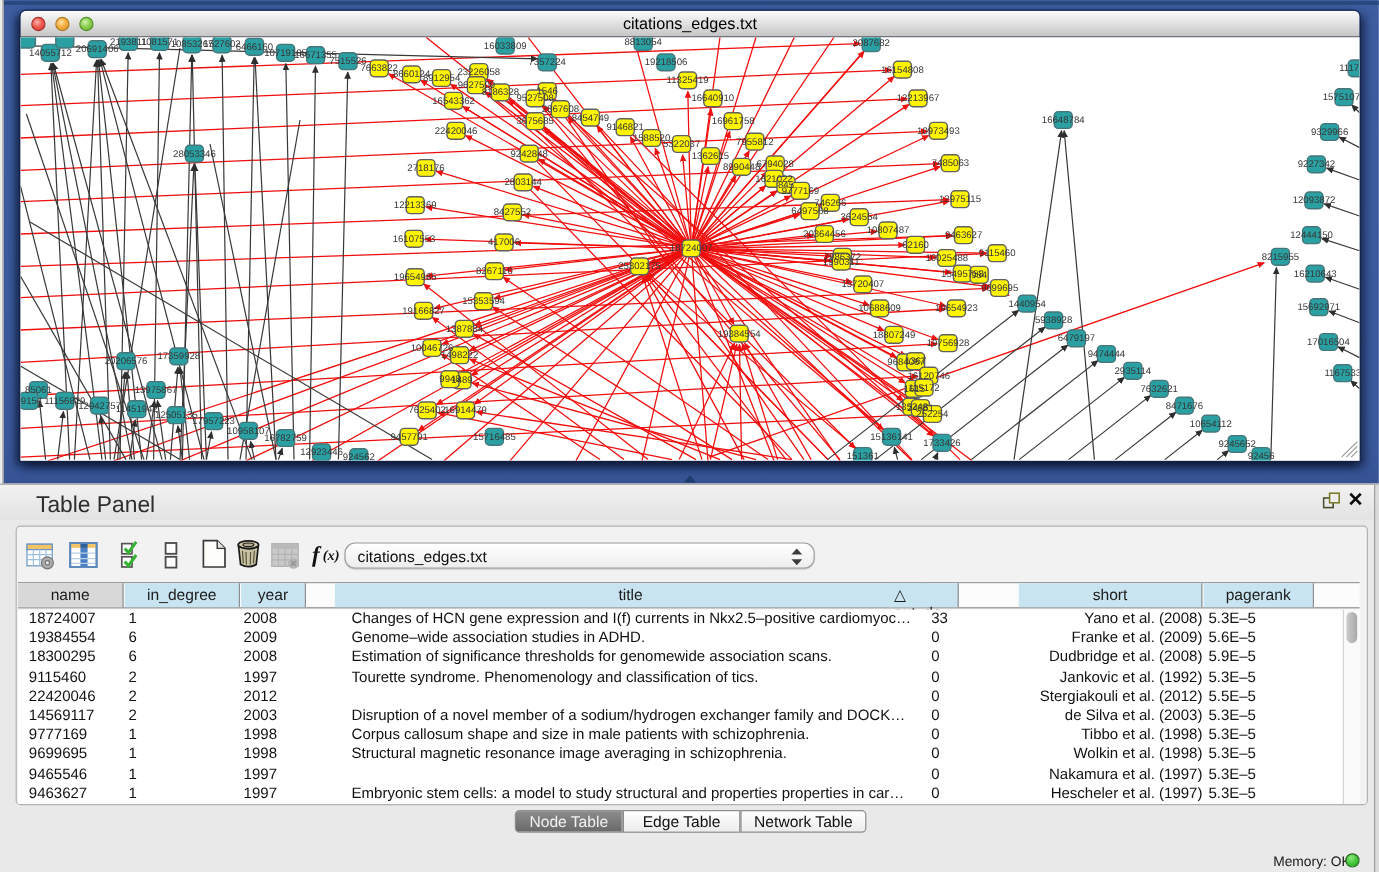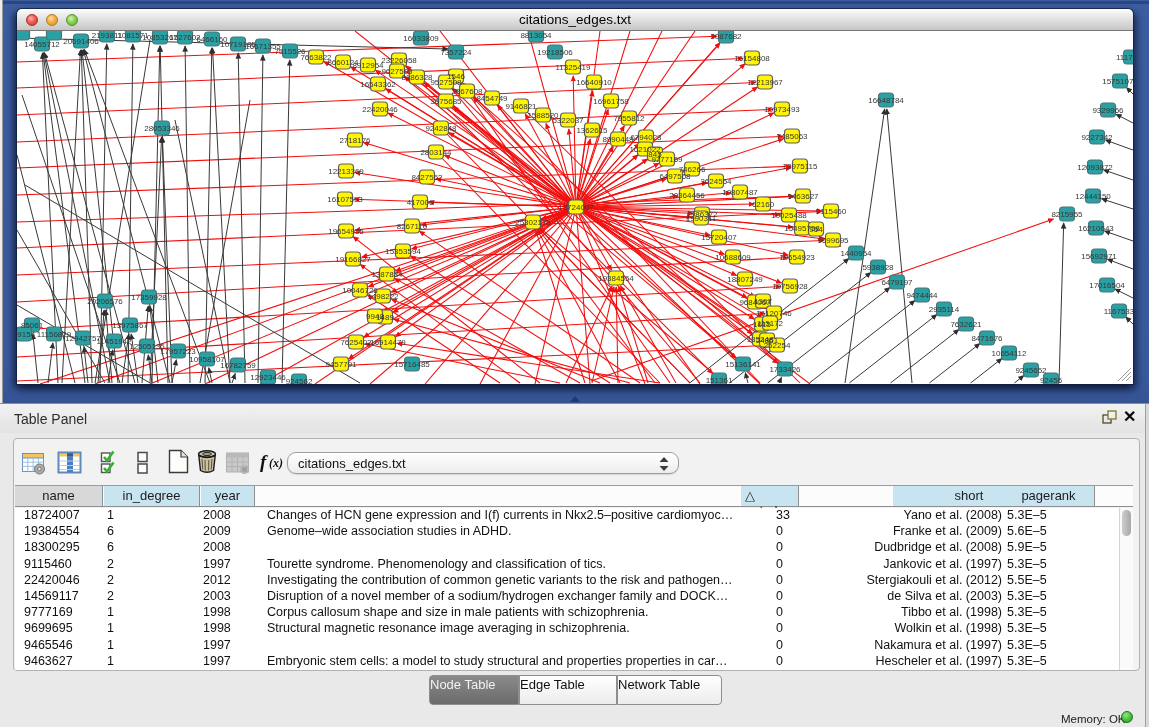--- a/index.html
+++ b/index.html
@@ -10,37 +10,37 @@
 #tbar{position:absolute;left:0;top:0;width:1116px;height:22px;border-radius:5px 5px 0 0;
   background:linear-gradient(#fcfcfc,#e2e2e2 48%,#c6c6c6);border-bottom:1px solid #777}
 #tbar .t{position:absolute;width:100%;text-align:center;top:3px;font-size:13.5px;color:#000}
 .tl{position:absolute;top:5px;width:12px;height:12px;border-radius:50%}
 #tl1{left:9px;background:radial-gradient(circle at 4px 3.5px,#ffb3ad,#ee5b51 45%,#c93a32);border:.5px solid #ab2c26}
 #tl2{left:29px;background:radial-gradient(circle at 4px 3.5px,#ffe2a8,#f4ad3d 45%,#d8912c);border:.5px solid #ad7c1f}
 #tl3{left:49px;background:radial-gradient(circle at 4px 3.5px,#d2f3b4,#8cd04f 45%,#62aa30);border:.5px solid #54922a}
 #canvas{position:absolute;left:0;top:22px;width:1116px;height:353px;background:#fff;overflow:hidden}
 #tp{position:absolute;left:0;top:403px;width:1149px;height:324px;background:#e9e9e9;border-top:1px solid #8e8e8e}
 #tph{position:absolute;left:0;top:0;width:1149px;height:29px;background:linear-gradient(#f2f2f2,#e2e2e2)}
-#tph .lbl{position:absolute;left:14px;top:7px;font-size:14px;color:#2e2e2e}
+#tph .lbl{position:absolute;left:30px;top:7px;font-size:19px;color:#2e2e2e}
 #tph .x{position:absolute;left:1123px;top:3px;font-size:16px;font-weight:900;color:#0a0a0a}
 #tcont{position:absolute;left:13px;top:34px;width:1127px;height:233px;background:#f2f2f2;border:1px solid #b2b2b2;border-radius:4px}
 .tbi svg{position:absolute}
 #combo{position:absolute;left:273px;top:13px;width:392px;height:22px;background:linear-gradient(#fff,#ededed);border:1px solid #9e9e9e;border-radius:9px;font-size:13px;color:#111;line-height:21px;padding-left:10px;box-shadow:0 1px 1px rgba(0,0,0,.12)}
 #thead{position:absolute;left:1px;top:46px;width:1118px;height:22px;background:#fcfcfc;border-top:1px solid #9c9c9c;border-bottom:1px solid #8e8e8e;font-size:13px;color:#1c1c1c}
 #thead div{position:absolute;top:0;padding-top:2px;text-align:center;border-right:1px solid #8f8f8f;height:20px;background:#c9e4f1}
 #tbody{position:absolute;left:1px;top:69px;width:1118px;height:162px;background:#fff;font-size:12.5px;color:#111}
 .tr{position:absolute;left:0;width:1118px;height:16.2px}
 .tr div{position:absolute;top:0;white-space:nowrap;overflow:hidden}
 .c0{left:9px;width:88px}.c1{left:92px;width:95px}.c2{left:188px;width:72px}
-.c3{left:252px;width:490px}.c4{left:761px;width:73px}.c5{left:835px;width:152px;text-align:right}
+.c3{left:278px;width:490px}.c4{left:761px;width:73px}.c5{left:835px;width:152px;text-align:right}
 .c6{left:992px;width:90px}
 #vsb{position:absolute;left:1105px;top:69px;width:14px;height:162px;background:#fafafa;border-left:1px solid #d5d5d5}
 #vsb .th{position:absolute;left:2px;top:2px;width:9px;height:26px;background:linear-gradient(90deg,#cdcdcd,#a8a8a8);border-radius:5px}
 #tabs{position:absolute;left:429px;top:271px;height:19px;font-size:13px}
-#tabs .seg{position:absolute;top:0;height:30px;line-height:18px;text-align:left;background:linear-gradient(#fff,#ececec);border:1px solid #8e8e8e;color:#111}
+#tabs .seg{position:absolute;top:0;height:19px;line-height:18px;text-align:center;background:linear-gradient(#fff,#ececec);border:1px solid #8e8e8e;color:#111}
 #tabs .on{background:linear-gradient(#8b8b8b,#6a6a6a);color:#f2f2f2}
 #mem{position:absolute;left:1061px;top:309px;font-size:11.5px;color:#1a1a1a}
 #memdot{position:absolute;left:1121px;top:307px;width:12px;height:12px;border-radius:50%;background:radial-gradient(circle at 4px 3px,#8ee87e,#3dc335 55%,#2da326);border:1px solid #2a6d24}
 #tp .redge{position:absolute;left:1145px;top:0;width:4px;height:324px;background:#d9d9d9;border-left:1px solid #9f9f9f}
 </style></head><body>
 <div id="net">
   <div class="topline"></div>
   <div id="win">
     <div id="canvas">
         <svg width="1116" height="353" viewBox="17 31 1116 353" style="position:absolute;left:0;top:0">
@@ -637,22 +637,23 @@
           <text x="11" y="18" font-family="Liberation Serif,serif" font-style="italic" font-weight="bold" font-size="12" fill="#111">(x)</text>
         </svg></span>
     <div id="combo">citations_edges.txt<svg width="12" height="16" style="position:absolute;right:8px;top:3px">
           <path d="M6 1 L10.5 6 L1.5 6 z" fill="#3c3c3c"></path>
           <path d="M6 15 L10.5 10 L1.5 10 z" fill="#3c3c3c"></path>
         </svg></div>
     <div id="thead">
       <div style="left:0;width:88px;background:#d8d8d8">name</div>
       <div style="left:89px;width:96px">in_degree</div>
       <div style="left:186px;width:54px">year</div>
+      <div style="left:264px;width:494px">title</div>
       <div style="left:726px;width:58px;text-align:left;padding-left:4px">△ out_de…</div>
-      <div style="left:878px;width:153px">short</div>
+      <div style="left:834px;width:153px">short</div>
       <div style="left:988px;width:92px">pagerank</div>
     </div>
     <div id="tbody">
         <div class="tr" style="top:0.0px">
           <div class="c0">18724007</div>
           <div class="c1">1</div>
           <div class="c2">2008</div>
           <div class="c3">Changes of HCN gene expression and I(f) currents in Nkx2.5–positive cardiomyoc…</div>
           <div class="c4">33</div>
           <div class="c5">Yano et al. (2008)</div>
@@ -664,38 +665,38 @@
           <div class="c2">2009</div>
           <div class="c3">Genome–wide association studies in ADHD.</div>
           <div class="c4">0</div>
           <div class="c5">Franke et al. (2009)</div>
           <div class="c6">5.6E–5</div>
         </div>
         <div class="tr" style="top:32.4px">
           <div class="c0">18300295</div>
           <div class="c1">6</div>
           <div class="c2">2008</div>
+          <div class="c3">Estimation of significance thresholds for genomewide association scans.</div>
           <div class="c4">0</div>
           <div class="c5">Dudbridge et al. (2008)</div>
           <div class="c6">5.9E–5</div>
         </div>
         <div class="tr" style="top:48.6px">
           <div class="c0">9115460</div>
           <div class="c1">2</div>
           <div class="c2">1997</div>
           <div class="c3">Tourette syndrome. Phenomenology and classification of tics.</div>
           <div class="c4">0</div>
-          <div class="c5">Jankovic et al. (1997)</div>
+          <div class="c5">Jankovic et al. (1992)</div>
           <div class="c6">5.3E–5</div>
         </div>
         <div class="tr" style="top:64.8px">
           <div class="c0">22420046</div>
           <div class="c1">2</div>
           <div class="c2">2012</div>
-          <div class="c3">Investigating the contribution of common genetic variants to the risk and pathogen…</div>
           <div class="c4">0</div>
           <div class="c5">Stergiakouli et al. (2012)</div>
           <div class="c6">5.5E–5</div>
         </div>
         <div class="tr" style="top:81.0px">
           <div class="c0">14569117</div>
           <div class="c1">2</div>
           <div class="c2">2003</div>
           <div class="c3">Disruption of a novel member of a sodium/hydrogen exchanger family and DOCK…</div>
           <div class="c4">0</div>

